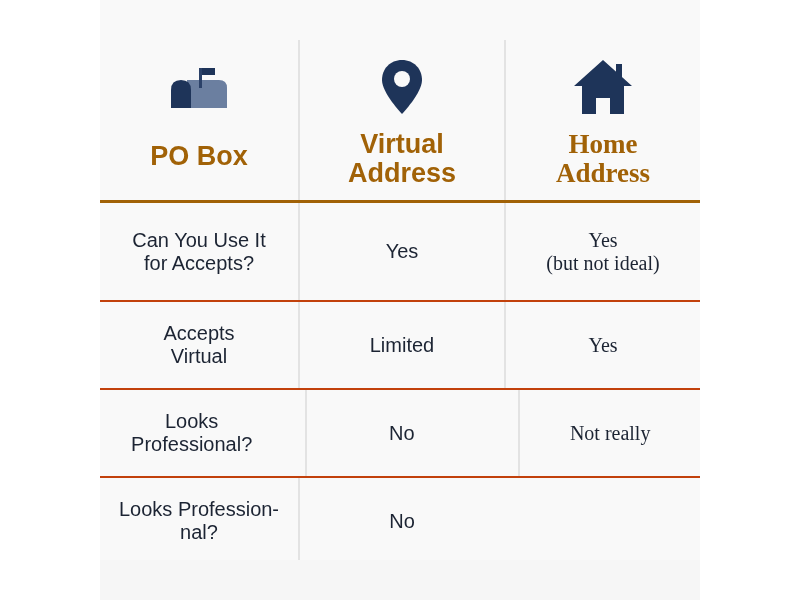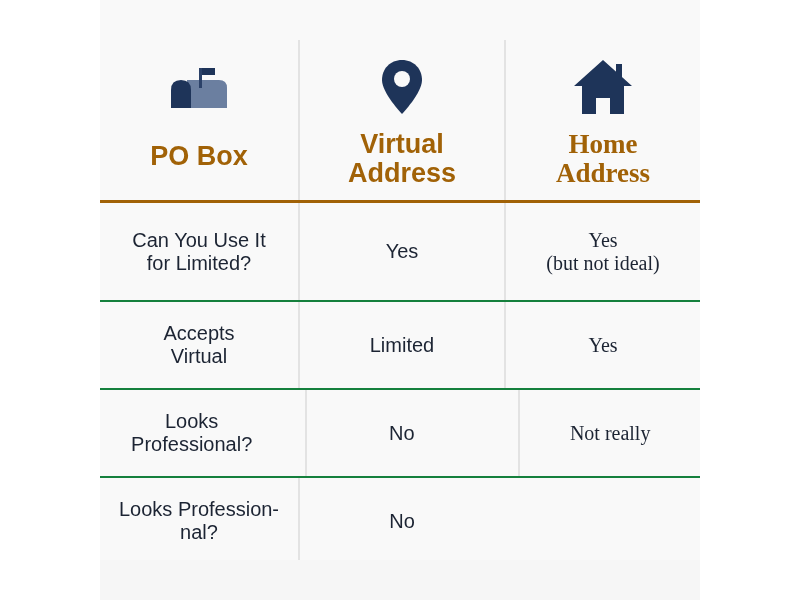--- a/index.html
+++ b/index.html
@@ -8,21 +8,21 @@
     font-family: "Liberation Sans", "DejaVu Sans", sans-serif; color: #1b2a41;
   }
   .card {
     position: absolute; left: 100px; top: 0; width: 600px; height: 600px;
     background: #f9f9f9;
   }
   .grid {
     position: absolute; left: 0; top: 40px; width: 600px;
   }
   .row { display: flex; position: relative; }
-  .row + .row { border-top: 2px solid #15803d; }
+  .row + .row { border-top: 2px solid #c2410c; }
   .row.first-body { border-top: 3px solid #a16207; }
   .cell {
     display: flex; align-items: center; justify-content: center; flex-direction: column;
     text-align: center; box-sizing: border-box;
   }
   .c0 { width: 198px; }
   .c1 { width: 206px; border-left: 2px solid #e3e3e3; }
   .c2 { width: 196px; border-left: 2px solid #e3e3e3; font-family: Liberation Serif, serif; }
   .header-row { height: 160px; }
   .header-row .c0 { border-left: none; }
@@ -78,21 +78,21 @@
         <div class="hdr-title">
           <div>Home</div>
           <div>Address</div>
         </div>
       </div>
     </div>
 
     <div class="row body-row r1 first-body">
       <div class="cell c0">
         <div>Can You Use It</div>
-        <div>for Limited?</div>
+        <div>for Accepts?</div>
       </div>
       <div class="cell c1">
         <div>Yes</div>
       </div>
       <div class="cell c2">
         <div>Yes</div>
         <div>(but not ideal)</div>
       </div>
     </div>
 

